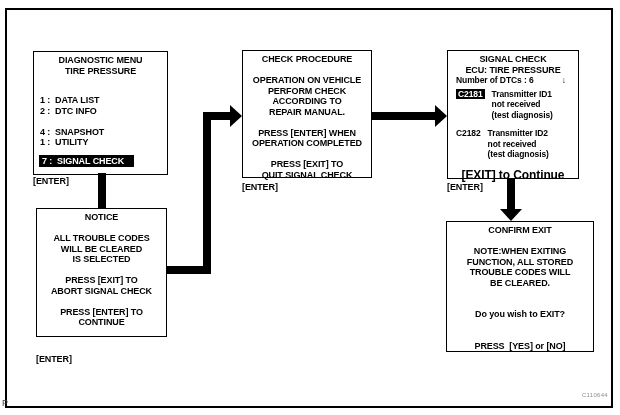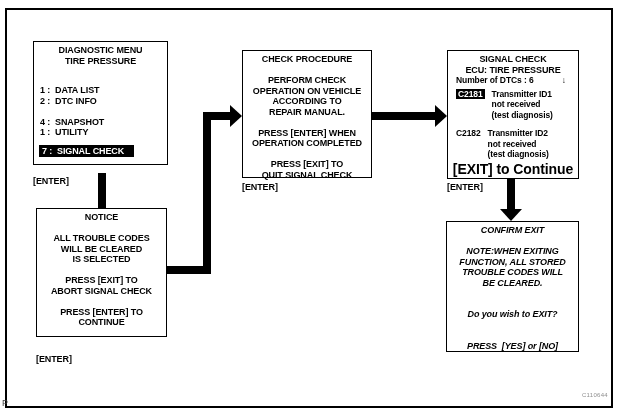--- a/index.html
+++ b/index.html
@@ -17,35 +17,35 @@
     background:#fff; font-size:9px; line-height:10.5px; letter-spacing:-0.1px;
     padding-top:3px;
   }
   .line { min-height:10.5px; white-space:pre; }
   .center .line, .center { text-align:center; }
   .left-lines { text-align:left; padding-left:6px; }
   .inverse { background:#000; color:#fff; display:inline-block; padding:1px 10px 1px 3px; white-space:pre; }
   .selected-wrap { margin-top:7px; padding-left:5px; }
   .enter-label { position:absolute; font-size:9px; letter-spacing:-0.1px; }
   
-  #box-menu    { left:33px;  top:41px;  width:135px; height:124px; }
+  #box-menu    { left:33px;  top:51px;  width:135px; height:124px; }
   #box-notice  { left:36px;  top:208px; width:131px; height:129px; }
   #box-check   { left:242px; top:50px;  width:130px; height:128px; }
   #box-signal  { left:447px; top:50px;  width:132px; height:129px; }
-  #box-confirm { left:446px; top:221px; width:133px; height:131px;font-style:italic; }
+  #box-confirm { left:446px; top:221px; width:148px; height:131px; }
   #box-menu .title-lines { text-align:center; }
   #box-menu .menu-lines  { margin-top:19px; }
   
   .count-line { display:flex; justify-content:space-between; padding:0 12px 0 8px; font-size:8.5px; }
   .dtc-row { display:flex; gap:7px; padding-left:8px; font-size:8.5px; margin-top:3px; align-items:flex-start; }
   .dtc-row.second { margin-top:8px; }
   .dtc-code { white-space:pre; }
   .dtc-code.inverse { padding:0 2px; }
   .dtc-lines .line { text-align:left; }
-  .sc-footer { margin-top:4px; font-size:14px; }
+  .sc-footer { margin-top:10px; font-size:12px; }
   
   .seg { position:absolute; background:#000; }
   .head-down { position:absolute; width:0; height:0;
     border-left:11px solid transparent; border-right:11px solid transparent;
     border-top:12px solid #000; }
   .head-right { position:absolute; width:0; height:0;
     border-top:11px solid transparent; border-bottom:11px solid transparent;
     border-left:12px solid #000; }
   .figure-code { position:absolute; left:553px; top:392px; width:55px;
     text-align:right; font-size:6px; font-weight:normal; color:#8f8f8f; letter-spacing:0.3px; }
@@ -102,22 +102,22 @@
     <div class="seg" style="left:167px;top:266px;width:44px;height:8px"></div>
     <div class="seg" style="left:203px;top:112px;width:8px;height:162px"></div>
     <div class="seg" style="left:211px;top:112px;width:20px;height:8px"></div>
     <div class="head-right" style="left:230px;top:105px"></div>
   </div>
 
   <div class="screen-box center" id="box-check">
     <div>
         <div class="line">CHECK PROCEDURE</div>
         <div class="line"></div>
+        <div class="line">OPERATION ON VEHICLE</div>
         <div class="line">PERFORM CHECK</div>
-        <div class="line">OPERATION ON VEHICLE</div>
         <div class="line">ACCORDING TO</div>
         <div class="line">REPAIR MANUAL.</div>
         <div class="line"></div>
         <div class="line">PRESS [ENTER] WHEN</div>
         <div class="line">OPERATION COMPLETED</div>
         <div class="line"></div>
         <div class="line">PRESS [EXIT] TO</div>
         <div class="line">QUIT SIGNAL CHECK</div>
       </div>
   </div>

